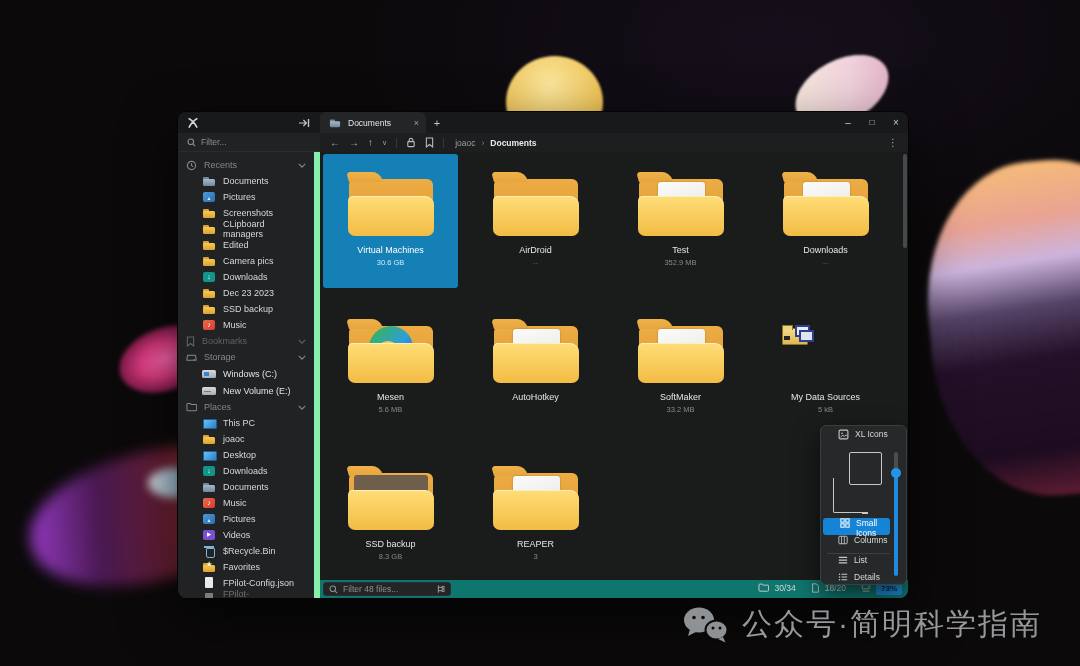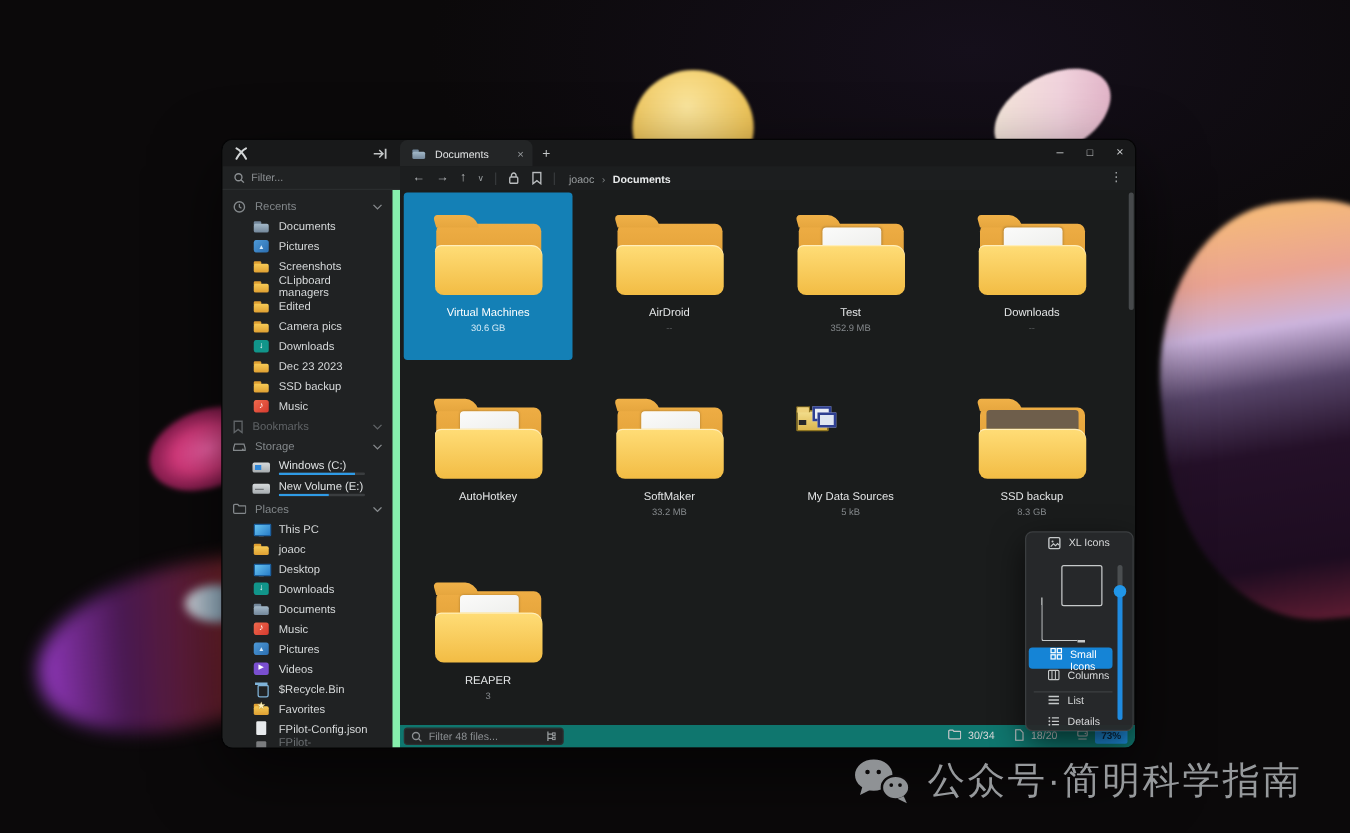--- a/index.html
+++ b/index.html
@@ -80,21 +80,21 @@
   .mi.vid::before{font-size:5.5px;line-height:11px}
   .mi.pc::after{content:"";position:absolute;left:1px;top:1.5px;width:12px;height:8px;border-radius:1px;background:linear-gradient(135deg,#66c3f1,#2a7fc9);border:1px solid #1b5f9e}
   .mi.pc::before{content:"";position:absolute;left:5px;bottom:0;width:4px;height:2px;background:#9aa0a3}
   .mi.rec::after{content:"";position:absolute;left:3.5px;top:2.5px;width:7px;height:8.5px;border:1.2px solid #7fb3d9;border-radius:1px 1px 2px 2px}
   .mi.rec::before{content:"";position:absolute;left:2px;top:1px;width:10px;height:1.5px;background:#7fb3d9}
   .mi.fav .st{position:absolute;left:0;right:0;top:-1px;z-index:1;text-align:center;font-size:8px;color:#fdf2c0;text-shadow:0 0 1px #8a6f12}
   .mi.file::after{content:"";position:absolute;left:3px;top:0;width:8px;height:11px;background:#e8ebed;border-radius:1px}
   .mi.drvc::after,.mi.drve::after{content:"";position:absolute;left:0;top:2.5px;width:14px;height:8px;border-radius:1.5px;background:linear-gradient(180deg,#d6dadc,#a7adb0)}
   .mi.drvc::before{content:"";position:absolute;left:2px;top:4.5px;width:4.5px;height:4px;background:#2f86d6;z-index:1}
   .mi.drve::before{content:"";position:absolute;left:2px;top:6px;width:7px;height:1.5px;background:#75797c;z-index:1}
-  .drv-col{display:flex;flex-direction:column;gap:1px;flex:1;padding-right:14px}
+  .drv-col{display:flex;flex-direction:row;gap:1px;flex:1;padding-right:14px}
   .drv-col span{font-size:9px;color:#dfe2e3}
   .ubar{height:2.5px;background:#3a3d3f;border-radius:1px;overflow:hidden}
   .ubar i{display:block;height:100%;background:#2f9be6}
 
   
   .content{grid-area:ct;background:#1a1c1c;position:relative;overflow:hidden}
   .grid{position:absolute;inset:0;display:grid;grid-template-columns:repeat(4,135px);grid-auto-rows:134px;gap:13px 10px;padding:2px 0 0 3px}
   .cell{display:flex;flex-direction:column;align-items:center;padding-top:10px;border-radius:3px}
   .cell.sel{background:#1480b6}
   .fwrap{height:80px;display:flex;align-items:center;justify-content:center}
@@ -412,20 +412,31 @@
                 <i class="ft"></i>
               </div>
             </div>
           <span class="nm">Downloads</span>
             <span class="sz faint">--</span>
         </div>
         <div class="cell">
           <div class="fwrap">
               <div class="fo">
                 <i class="bk"></i>
+                <i class="lg"></i>
+                <i class="ft"></i>
+              </div>
+            </div>
+          <span class="nm">Mesen</span>
+            <span class="sz">5.6 MB</span>
+        </div>
+        <div class="cell">
+          <div class="fwrap">
+              <div class="fo">
+                <i class="bk"></i>
                 <i class="pp ahk"></i>
                 <i class="ft"></i>
               </div>
             </div>
           <span class="nm">AutoHotkey</span>
             <span class="sz"></span>
         </div>
         <div class="cell">
           <div class="fwrap">
               <div class="fo">

